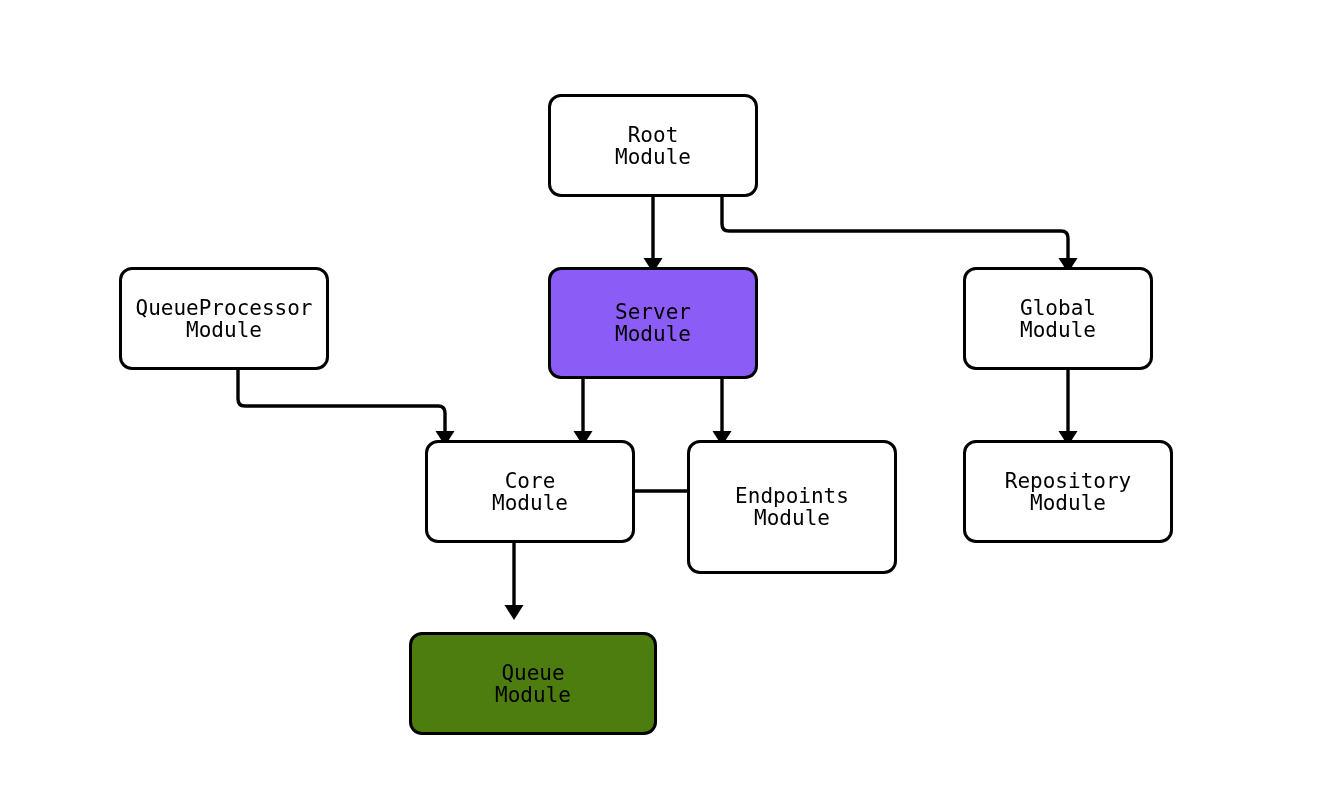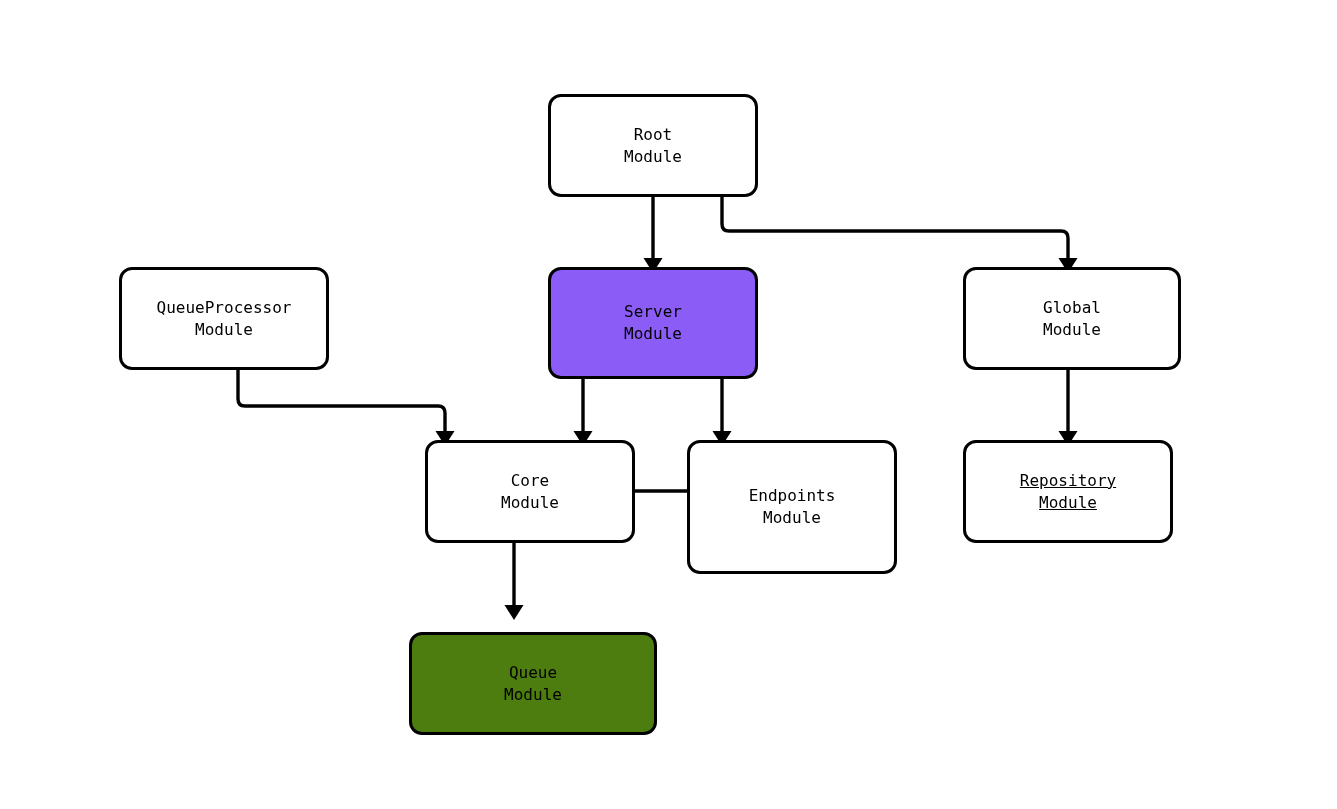--- a/index.html
+++ b/index.html
@@ -29,21 +29,21 @@
     border: 3.5px solid #000000;
     border-radius: 13px;
     background: #ffffff;
     display: flex;
     align-items: center;
     justify-content: center;
     text-align: center;
   }
   .node-label {
     font-family: "DejaVu Sans Mono", "Liberation Mono", monospace;
-    font-size: 16px;
+    font-size: 21px;
     line-height: 22px;
     color: #000000;
     white-space: pre;
     letter-spacing: 0px;
   }
 </style>
 </head>
 <body>
 
 <div id="canvas">
@@ -81,33 +81,33 @@
 Module</div>
       </div>
       <div class="node" style="left: 119px; top: 267px; width: 210px; height: 103px; border-color: rgb(0, 0, 0); background: rgb(255, 255, 255);">
         <div class="node-label" style="color: rgb(0, 0, 0);">QueueProcessor
 Module</div>
       </div>
       <div class="node" style="left: 548px; top: 267px; width: 210px; height: 112px; border-color: rgb(0, 0, 0); background: #8b5cf6;">
         <div class="node-label" style="color: rgb(0, 0, 0);">Server
 Module</div>
       </div>
-      <div class="node" style="left: 963px; top: 267px; width: 218px; height: 103px; border-color: rgb(0, 0, 0); background: rgb(255, 255, 255);">
+      <div class="node" style="left: 963px; top: 267px; width: 190px; height: 103px; border-color: rgb(0, 0, 0); background: rgb(255, 255, 255);">
         <div class="node-label" style="color: rgb(0, 0, 0);">Global
 Module</div>
       </div>
       <div class="node" style="left: 409px; top: 440px; width: 210px; height: 103px; border-color: rgb(0, 0, 0); background: rgb(255, 255, 255); margin-left: 16px;">
         <div class="node-label" style="color: rgb(0, 0, 0);">Core
 Module</div>
       </div>
       <div class="node" style="left: 687px; top: 440px; width: 210px; height: 134px; border-color: rgb(0, 0, 0); background: rgb(255, 255, 255);">
         <div class="node-label" style="color: rgb(0, 0, 0);">Endpoints
 Module</div>
       </div>
-      <div class="node" style="left: 963px; top: 440px; width: 210px; height: 103px; border-color: rgb(0, 0, 0); background: rgb(255, 255, 255); text-decoration: underline;">
+      <div class="node" style="left: 963px; top: 440px; width: 210px; height: 103px; border-color: rgb(0, 0, 0); background: rgb(255, 255, 255);">
         <div class="node-label" style="color: rgb(0, 0, 0);">Repository
 Module</div>
       </div>
       <div class="node" style="left: 409px; top: 632px; width: 248px; height: 103px; border-color: rgb(0, 0, 0); background: #4d7c0f;">
         <div class="node-label" style="color: rgb(0, 0, 0);">Queue
 Module</div>
       </div>
     </div>
 
 </div>

